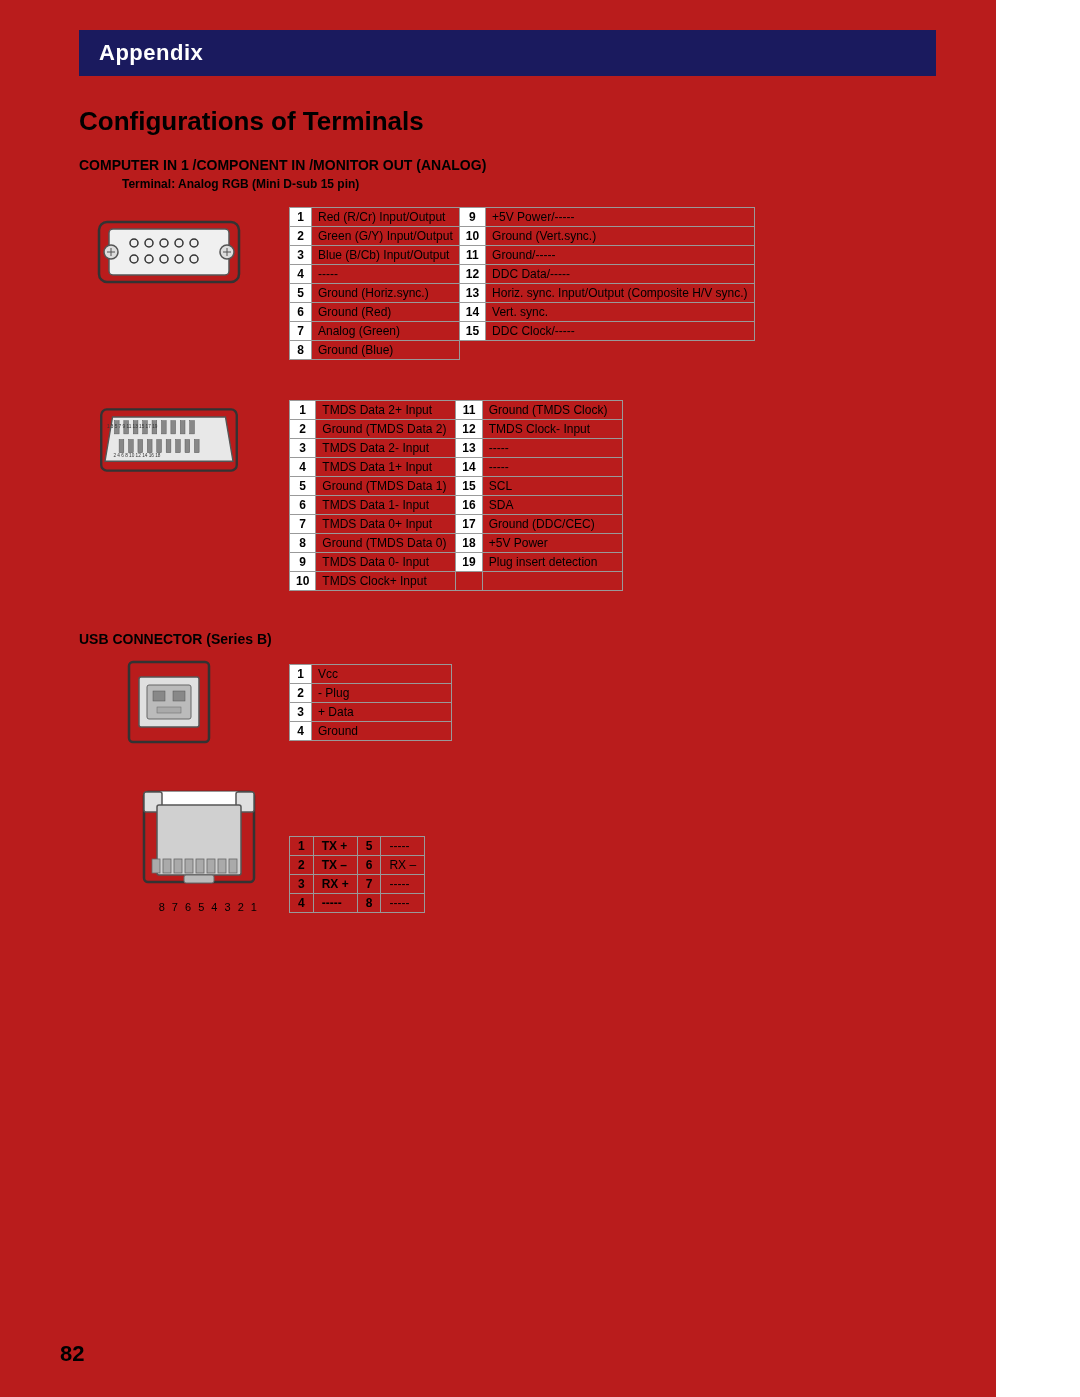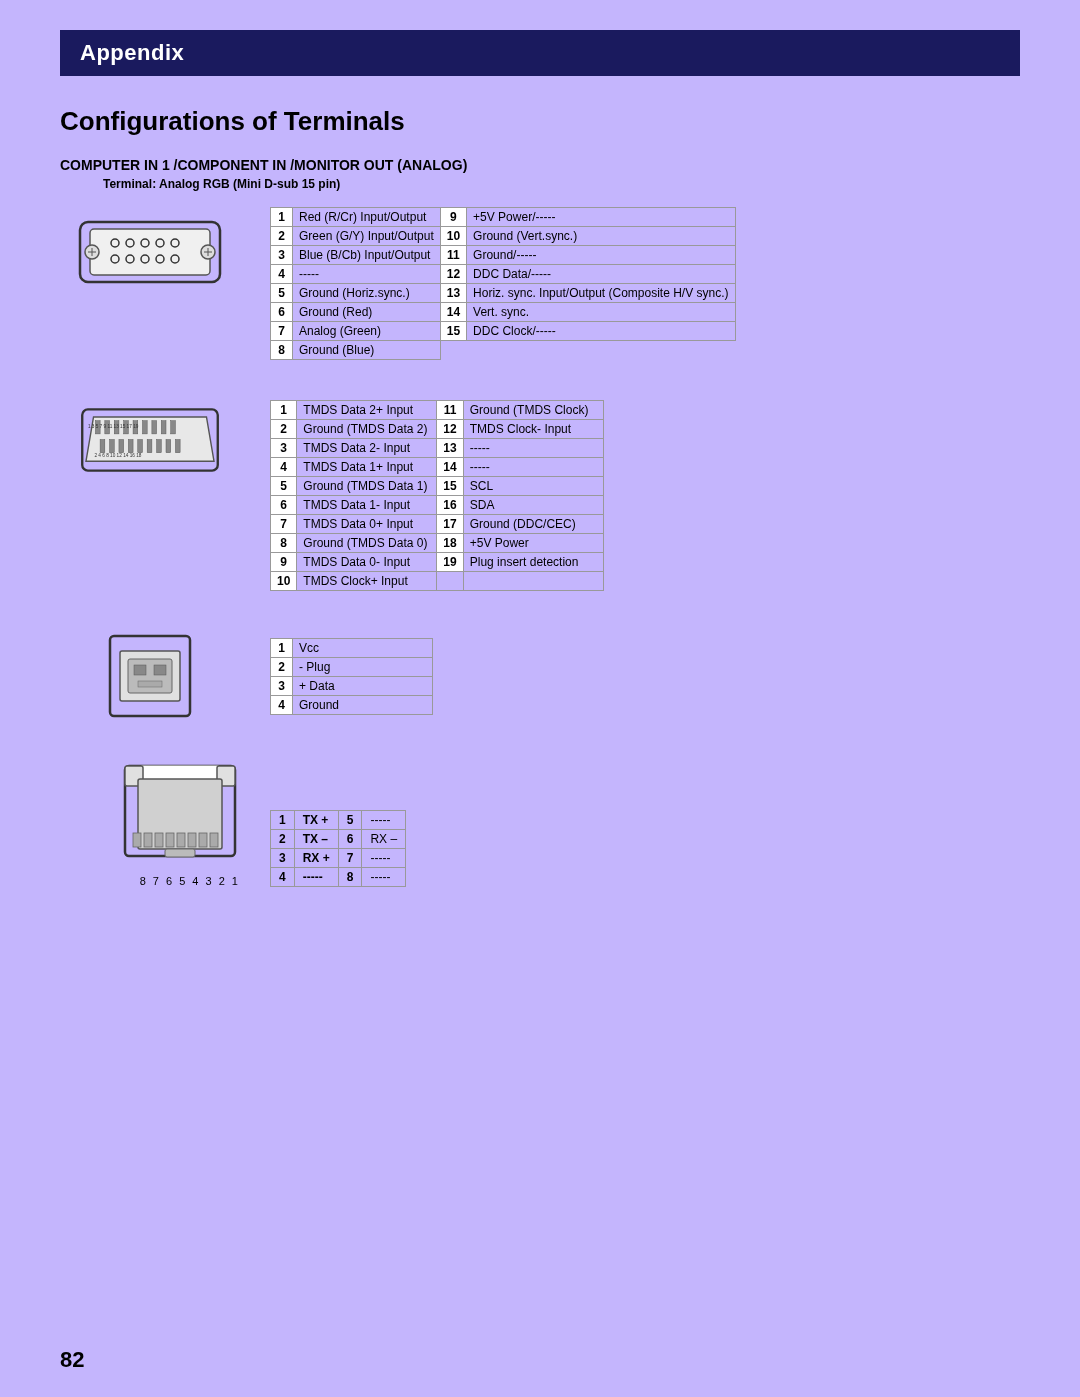--- a/index.html
+++ b/index.html
@@ -7,24 +7,24 @@
       background: #fff;
       font-family: Arial, Helvetica, sans-serif;
       font-size: 13px;
       color: #000;
       width: 1080px;
       min-height: 1397px;
       padding: 0;
     }
 
     .page-wrapper {
-      width: 1080px;
+      width: 996px;
       min-height: 1397px;
-      background: #c4b5fd;
-      padding: 30px 60px 60px 60px;
+      background: #b91c1c;
+      padding: 30px 60px 60px 79px;
       position: relative;
     }
 
     
     .appendix-header {
       background: #1a1a5e;
       color: #fff;
       font-size: 22px;
       font-weight: bold;
       padding: 10px 20px;
@@ -136,21 +136,21 @@
       font-size: 12px;
     }
     .lan-table .pin-num {
       font-weight: bold;
       text-align: center;
       width: 22px;
     }
 
     .page-number {
       position: absolute;
-      bottom: 24px;
+      bottom: 30px;
       left: 60px;
       font-size: 22px;
       font-weight: bold;
     }
 
     .hdmi-section-label {
       font-weight: bold;
       font-size: 14px;
       margin-bottom: 10px;
     }
@@ -366,20 +366,21 @@
                 <td></td>
                 <td></td>
               </tr>
             </tbody>
         </table>
       </div>
     </div>
   </div>
 
   <div style="margin-bottom: 40px;">
+    <div class="usb-section-label">USB CONNECTOR (Series B)</div>
 
     <div class="terminal-section" style="align-items:center;">
 
       <div class="connector-image usb-connector">
         <svg viewBox="0 0 100 90" xmlns="http://www.w3.org/2000/svg">
 
           <rect x="10" y="5" width="80" height="80" rx="4" ry="4" fill="none" stroke="#333" stroke-width="2.5"></rect>
 
           <rect x="20" y="20" width="60" height="50" rx="2" ry="2" fill="#e0e0e0" stroke="#555" stroke-width="1.5"></rect>
 

